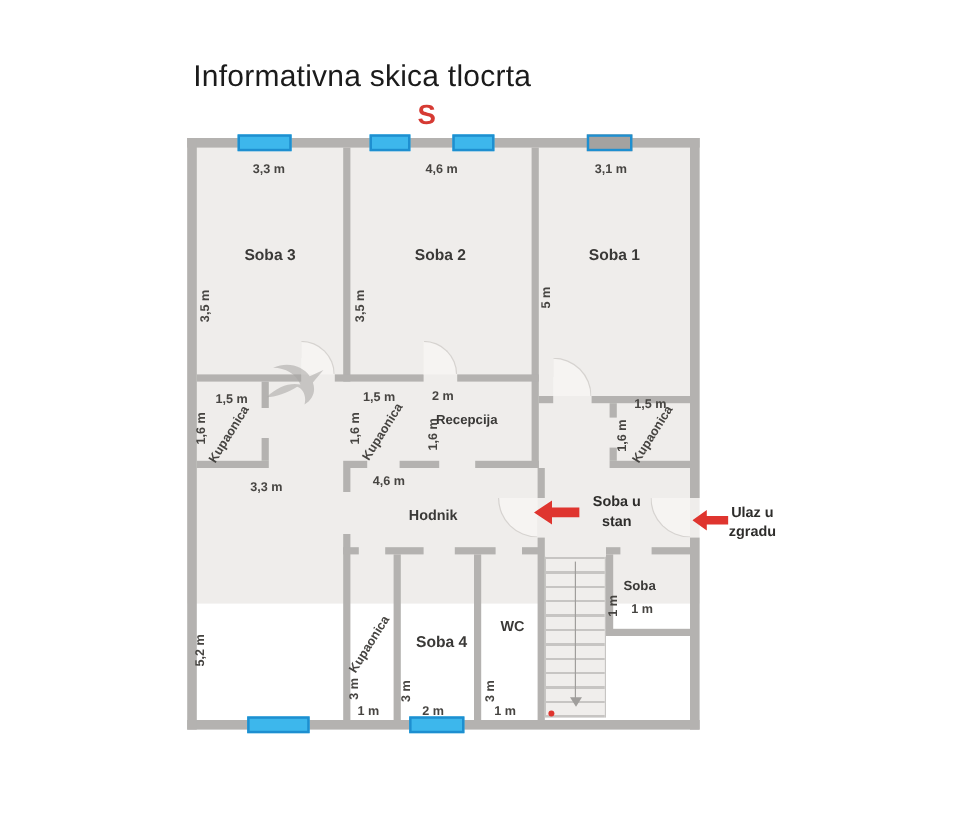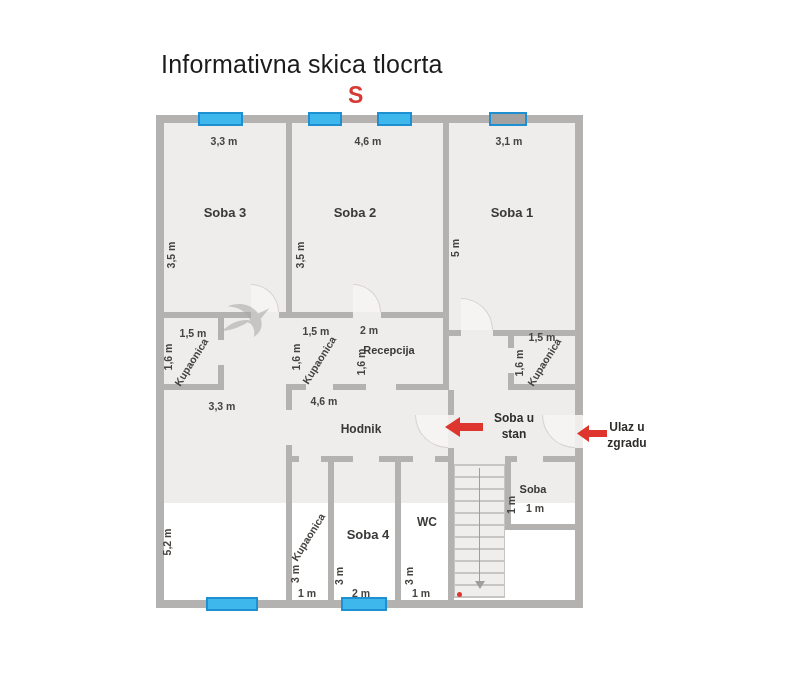--- a/index.html
+++ b/index.html
@@ -105,21 +105,21 @@
     <div class="win" style="left:152px;top:-3px;width:34px"></div>
     <div class="win" style="left:221px;top:-3px;width:35px"></div>
     <div class="win gray" style="left:333px;top:-3px;width:38px"></div>
     <div class="win" style="left:50px;top:482px;width:52px"></div>
     <div class="win" style="left:185px;top:482px;width:46px"></div>
 
     <div class="dim" style="left:48px;top:19px;width:40px">3,3 m</div>
     <div class="dim" style="left:192px;top:19px;width:40px">4,6 m</div>
     <div class="dim" style="left:333px;top:19px;width:40px">3,1 m</div>
     <div class="lbl" style="left:29px;top:90px;width:80px">Soba 3</div>
-    <div class="lbl" style="left:159px;top:90px;width:80px">Soba 2</div>
+    <div class="lbl" style="left:171px;top:90px;width:80px">Soba 2</div>
     <div class="lbl" style="left:316px;top:90px;width:80px">Soba 1</div>
     <div class="dim dimv" style="left:-5px;top:133px;width:40px">3,5 m</div>
     <div class="dim dimv" style="left:124px;top:133px;width:40px">3,5 m</div>
     <div class="dim dimv" style="left:279px;top:126px;width:40px">5 m</div>
 
     <div class="dim" style="left:12px;top:211px;width:50px">1,5 m</div>
     <div class="dim dimv" style="left:-8px;top:235px;width:40px">1,6 m</div>
     <div class="dim dimd" style="left:-5px;top:240px;width:80px">Kupaonica</div>
 
     <div class="dim" style="left:135px;top:209px;width:50px">1,5 m</div>

